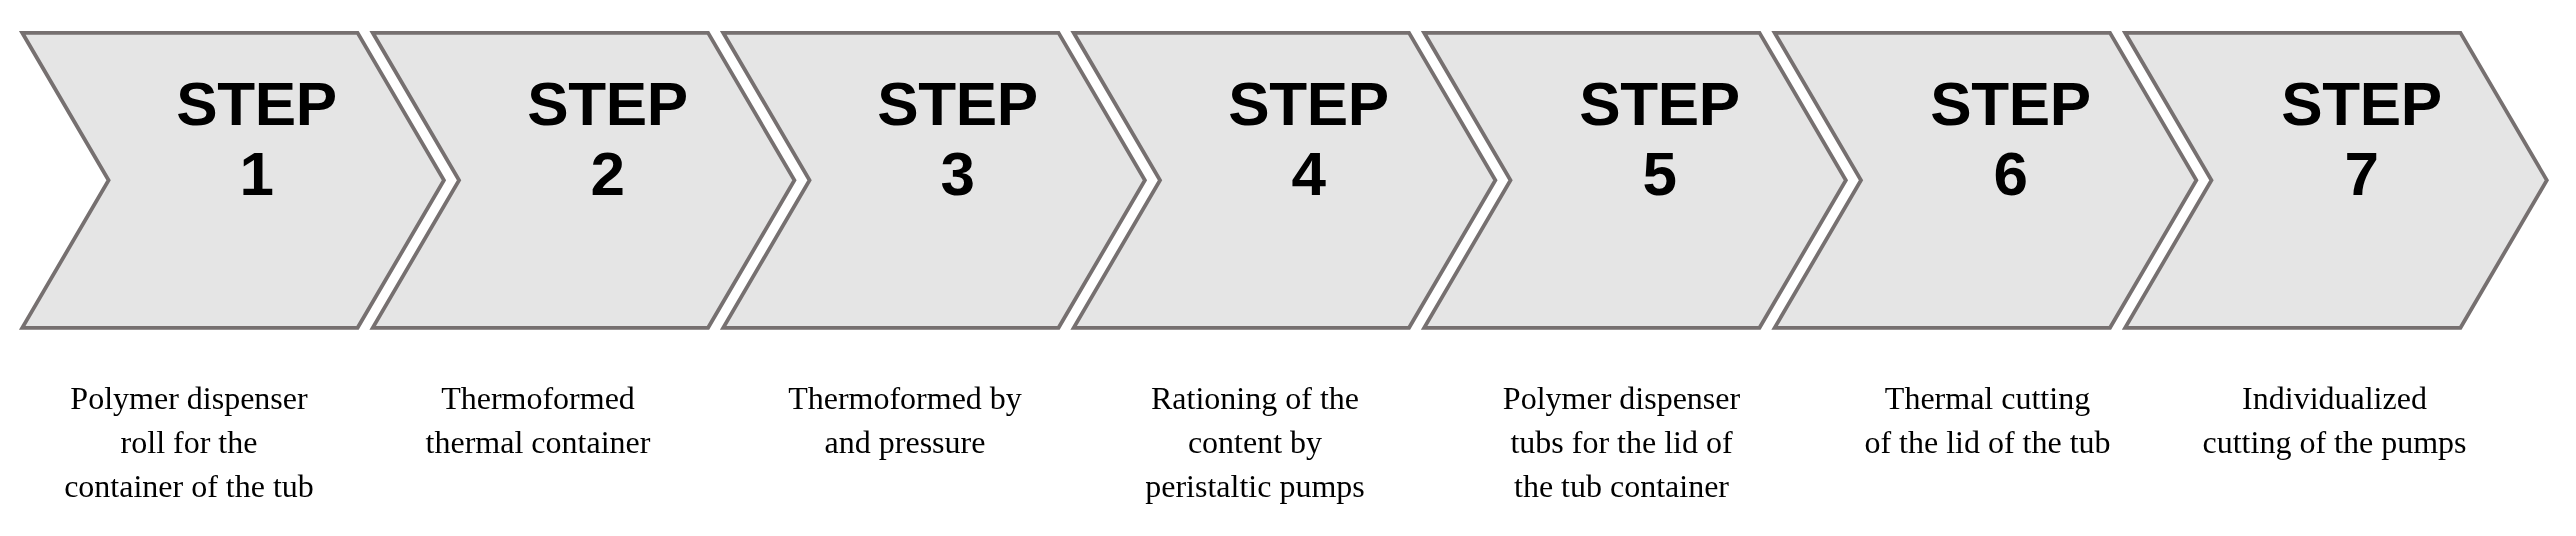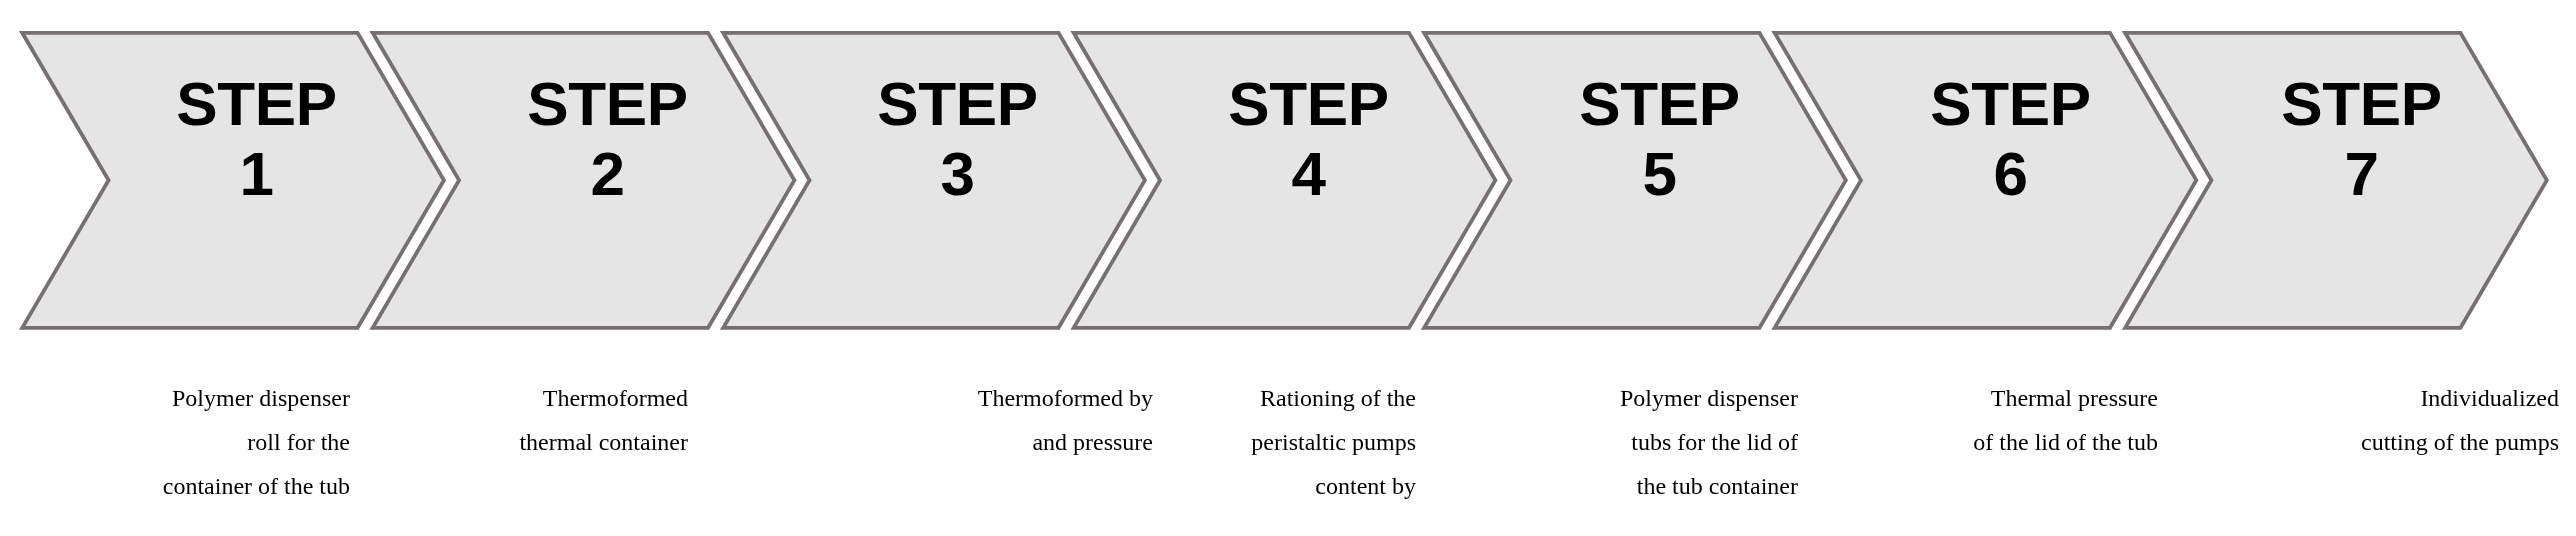--- a/index.html
+++ b/index.html
@@ -64,24 +64,24 @@
     display: block;
     font-size: 62px;
     margin-top: 3.8px;
   }
 
   
   .caption {
     position: absolute;
     top: 376px;
     font-family: "Liberation Serif", "DejaVu Serif", serif;
-    font-size: 24px;
+    font-size: 32px;
     line-height: 44px;
     color: #000000;
-    text-align: right;
+    text-align: center;
   }
 </style>
 </head>
 <body>
 
 <div id="stage">
 
   <div id="chevron-band">
     <svg id="chevron-svg" viewBox="0 0 4082 560" xmlns="http://www.w3.org/2000/svg">
 
@@ -129,48 +129,48 @@
       <span class="step-num">7</span>
     </div>
   </div>
 
   <div class="caption" style="left:28px; width:322px;">
     <div>Polymer dispenser</div>
     <div>roll for the</div>
     <div>container of the tub</div>
   </div>
 
-  <div class="caption" style="left:366px; width:322px;">
+  <div class="caption" style="left:377px; width:322px;">
     <div>Thermoformed</div>
     <div>thermal container</div>
   </div>
 
-  <div class="caption" style="left:700px; width:410px;margin-left:43px;">
+  <div class="caption" style="left:700px; width:410px;">
     <div>Thermoformed by</div>
     <div>and pressure</div>
   </div>
 
   <div class="caption" style="left:1094px; width:322px;">
     <div>Rationing of the</div>
+    <div>content by</div>
     <div>peristaltic pumps</div>
-    <div>content by</div>
   </div>
 
   <div class="caption" style="left:1445px; width:353px;">
     <div>Polymer dispenser</div>
     <div>tubs for the lid of</div>
     <div>the tub container</div>
   </div>
 
   <div class="caption" style="left:1817px; width:341px;">
-    <div>Thermal pressure</div>
+    <div>Thermal cutting</div>
     <div>of the lid of the tub</div>
     <div></div>
   </div>
 
-  <div class="caption" style="left:2158px; width:353px;margin-left:48px;">
+  <div class="caption" style="left:2158px; width:353px;">
     <div>Individualized</div>
     <div>cutting of the pumps</div>
     <div></div>
   </div>
 
 </div>
 
 
 </body></html>

